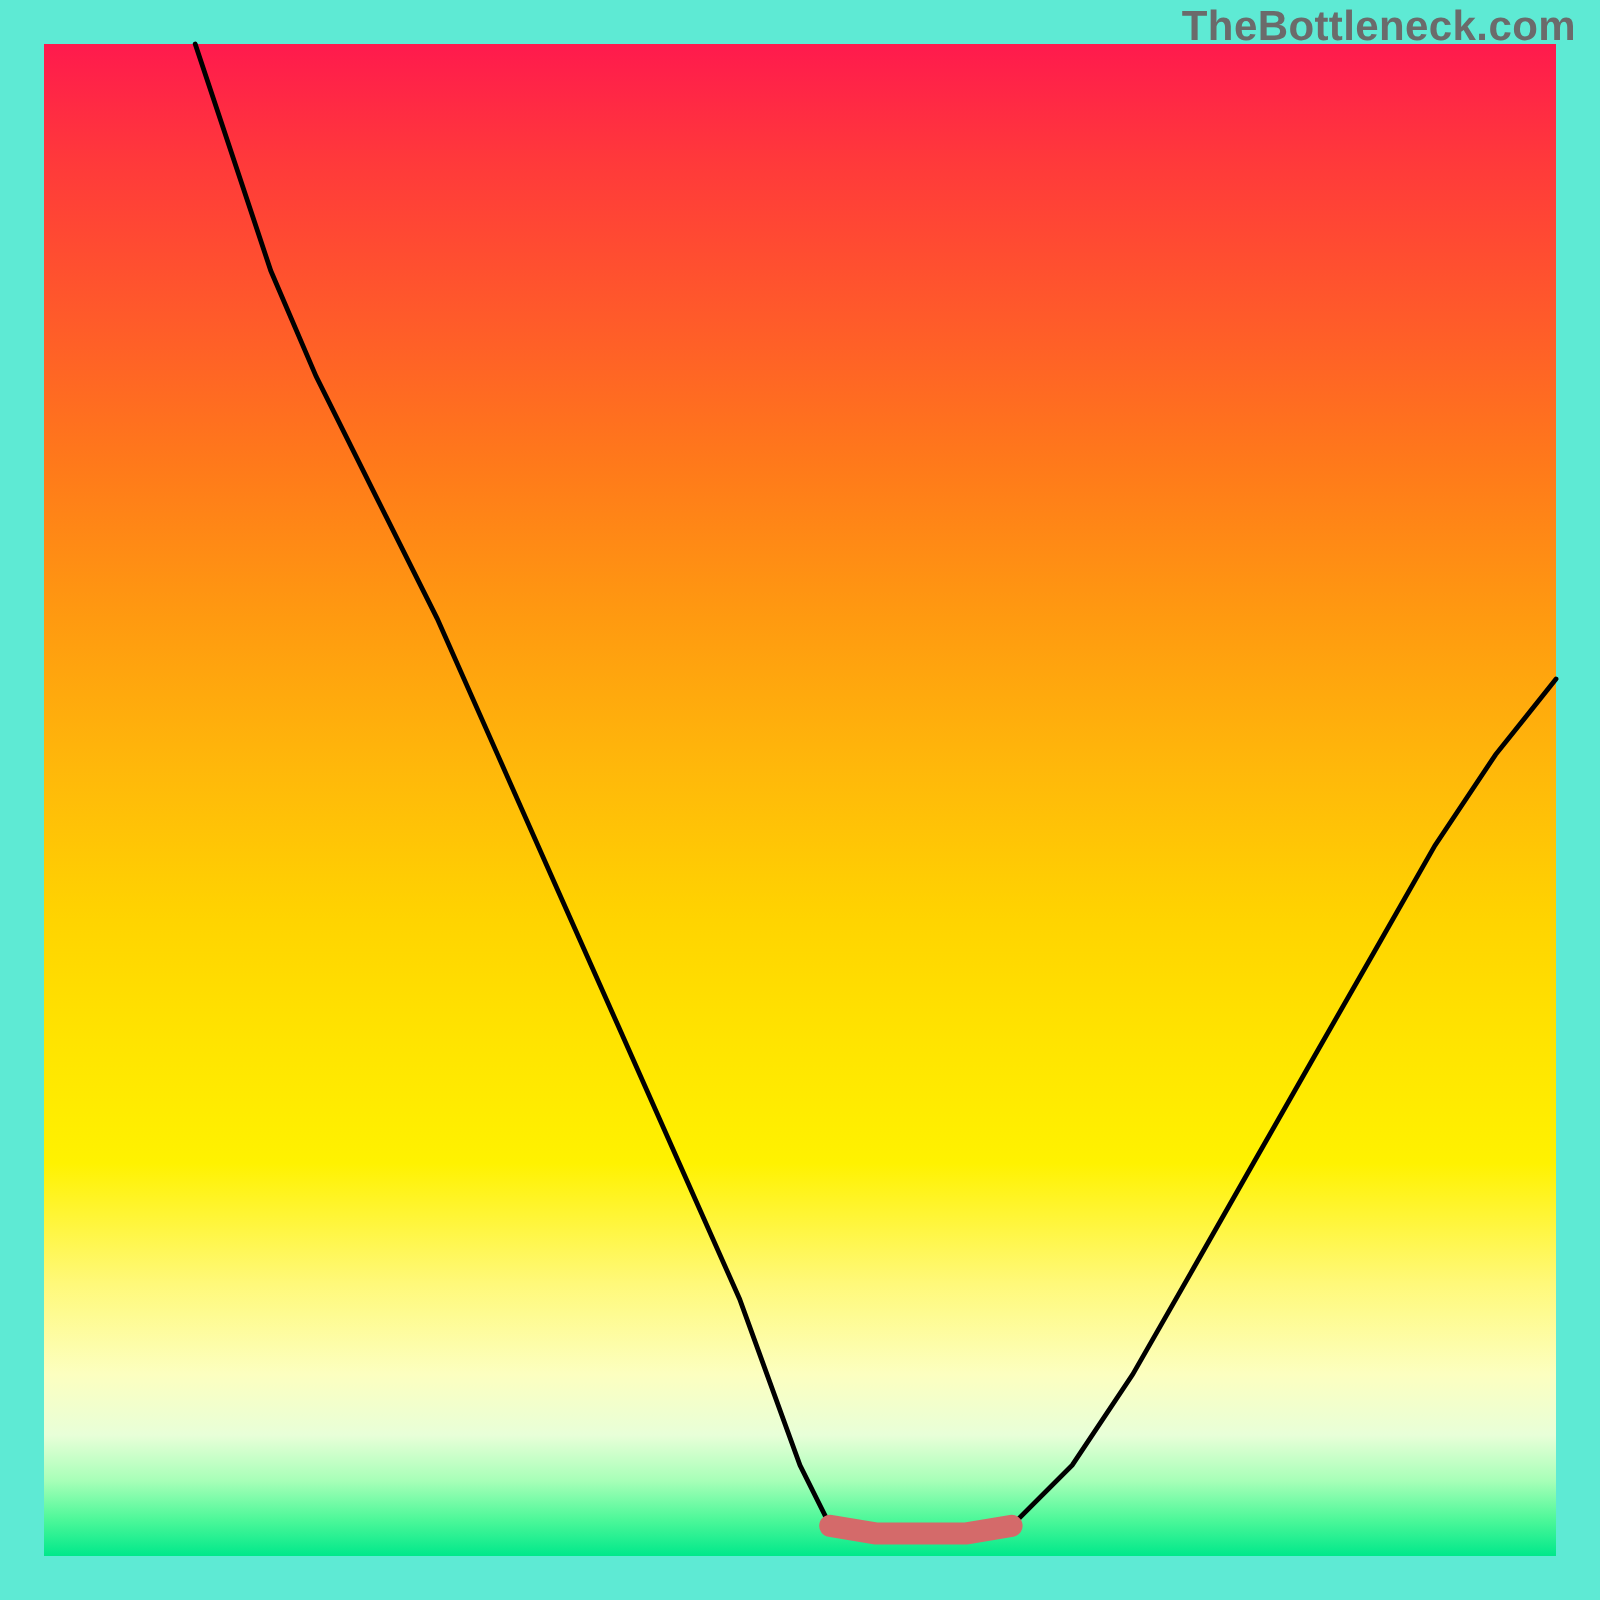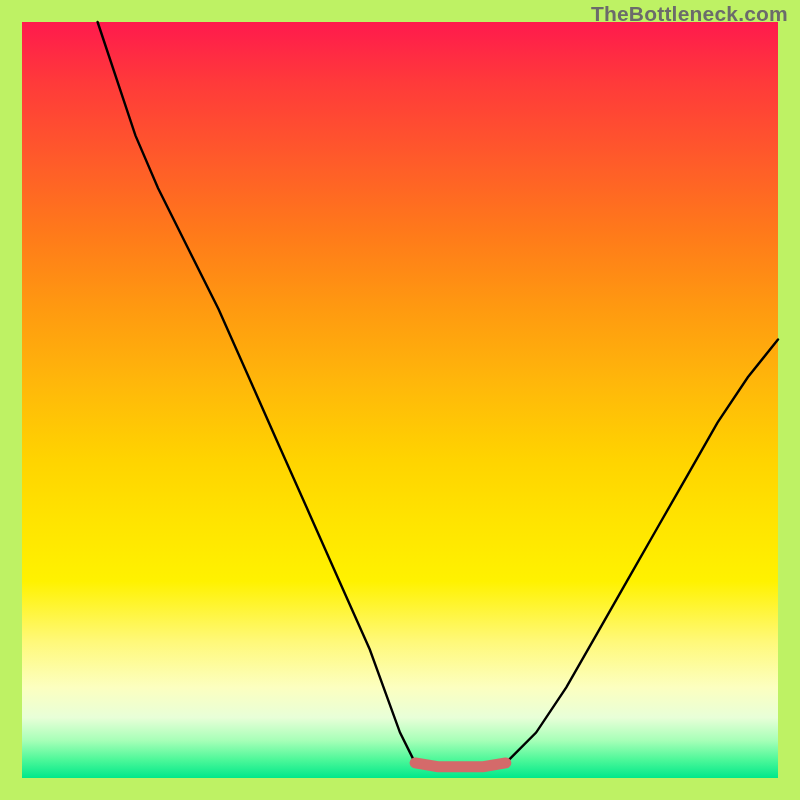--- a/index.html
+++ b/index.html
@@ -7,21 +7,21 @@
     padding: 0;
     width: 800px;
     height: 800px;
     background: #000;
     overflow: hidden;
   }
   .frame {
     position: relative;
     width: 800px;
     height: 800px;
-    background: #bef264;
+    background: #5eead4;
   }
   .plot-area {
     position: absolute;
     left: 22px;
     top: 22px;
     width: 756px;
     height: 756px;
     background: linear-gradient(to bottom,
       #ff1a4d 0%,
       #ff3a3a 8%,

